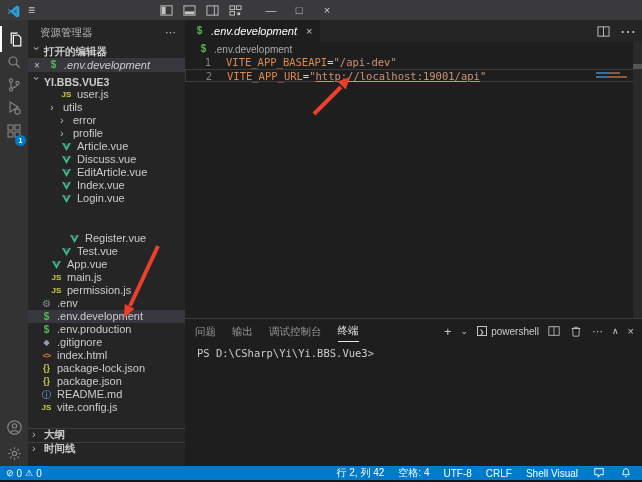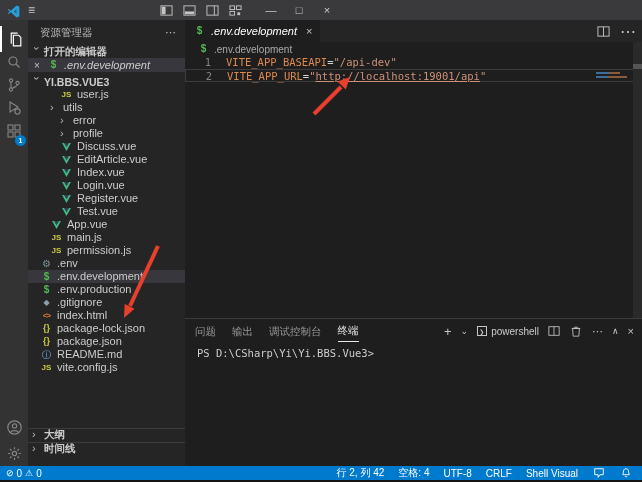--- a/index.html
+++ b/index.html
@@ -263,20 +263,29 @@
         <span class="chev">›</span>
         <span class="tree-label">profile</span>
       </div>
       <div class="tree-row" style="padding-left: 32px;">
         <span class="fi fi-vue">
           <svg viewBox="0 0 10 9" width="9" height="8">
             <path d="M0 0h2.4L5 4.4 7.6 0H10L5 9z" fill="#41b883"></path>
             <path d="M2.4 0h1.7L5 1.6 5.9 0h1.7L5 4.4z" fill="#35495e"></path>
           </svg>
         </span>
+        <span class="tree-label">Article.vue</span>
+      </div>
+      <div class="tree-row" style="padding-left: 32px;">
+        <span class="fi fi-vue">
+          <svg viewBox="0 0 10 9" width="9" height="8">
+            <path d="M0 0h2.4L5 4.4 7.6 0H10L5 9z" fill="#41b883"></path>
+            <path d="M2.4 0h1.7L5 1.6 5.9 0h1.7L5 4.4z" fill="#35495e"></path>
+          </svg>
+        </span>
         <span class="tree-label">Discuss.vue</span>
       </div>
       <div class="tree-row" style="padding-left: 32px;">
         <span class="fi fi-vue">
           <svg viewBox="0 0 10 9" width="9" height="8">
             <path d="M0 0h2.4L5 4.4 7.6 0H10L5 9z" fill="#41b883"></path>
             <path d="M2.4 0h1.7L5 1.6 5.9 0h1.7L5 4.4z" fill="#35495e"></path>
           </svg>
         </span>
         <span class="tree-label">EditArticle.vue</span>
@@ -292,21 +301,21 @@
       </div>
       <div class="tree-row" style="padding-left: 32px;">
         <span class="fi fi-vue">
           <svg viewBox="0 0 10 9" width="9" height="8">
             <path d="M0 0h2.4L5 4.4 7.6 0H10L5 9z" fill="#41b883"></path>
             <path d="M2.4 0h1.7L5 1.6 5.9 0h1.7L5 4.4z" fill="#35495e"></path>
           </svg>
         </span>
         <span class="tree-label">Login.vue</span>
       </div>
-      <div class="tree-row" style="padding-left: 32px;">
+      <div class="tree-row" style="padding-left: 40px; margin-top: 27px;">
         <span class="fi fi-vue">
           <svg viewBox="0 0 10 9" width="9" height="8">
             <path d="M0 0h2.4L5 4.4 7.6 0H10L5 9z" fill="#41b883"></path>
             <path d="M2.4 0h1.7L5 1.6 5.9 0h1.7L5 4.4z" fill="#35495e"></path>
           </svg>
         </span>
         <span class="tree-label">Register.vue</span>
       </div>
       <div class="tree-row" style="padding-left: 32px;">
         <span class="fi fi-vue">

